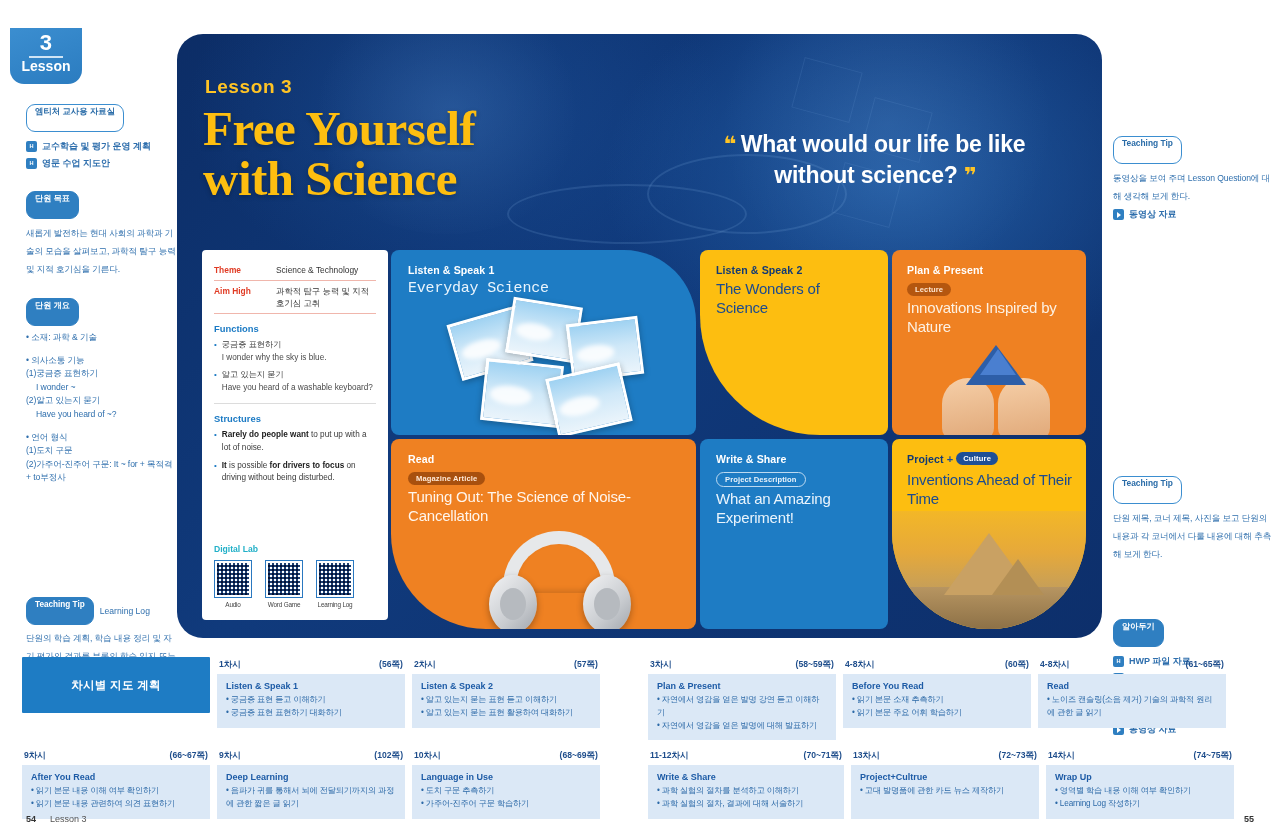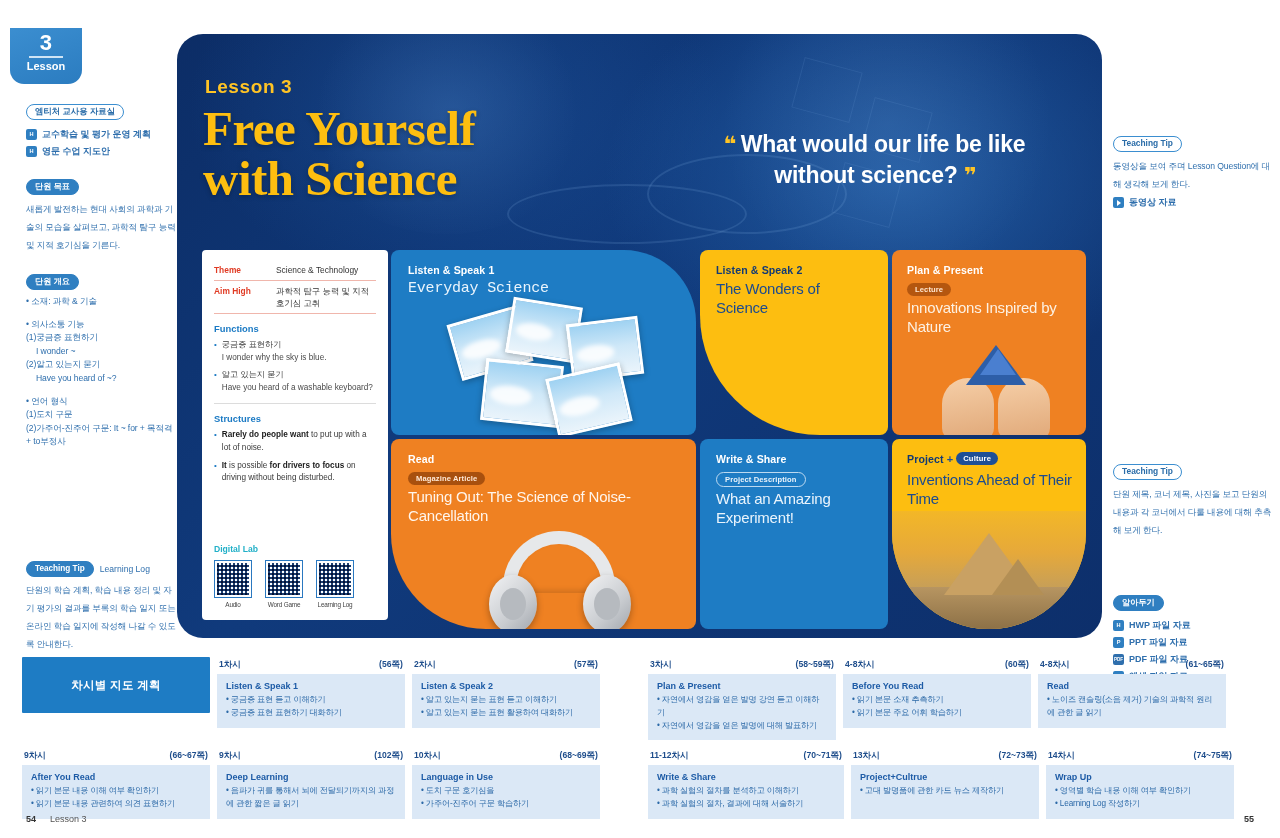--- a/index.html
+++ b/index.html
@@ -16,32 +16,32 @@
   #lesson-tab {
     position: absolute; left: 10px; top: 28px;
     width: 72px; height: 56px;
     background: linear-gradient(160deg,#3b8ed0 0%, #2b7cc0 100%);
     border-radius: 0 0 14px 14px;
     color: #fff; text-align: center;
     padding-top: 3px;
   }
   #lesson-tab .num { font-size: 22px; font-weight: bold; line-height: 24px; letter-spacing:.5px;}
   #lesson-tab .rule { width: 34px; height: 1.5px; background:#cfe4f5; margin: 1px auto 2px; }
-  #lesson-tab .lbl { font-size: 11px; font-weight: bold; line-height: 13px;}
+  #lesson-tab .lbl { font-size: 14px; font-weight: bold; line-height: 13px;}
 
   
   .side-col { position: absolute; color:#2f6fad; }
   #left-col  { left: 26px;  top: 100px; width: 150px; }
   #right-col { left: 1113px; top: 132px; width: 160px; }
 
   .pill {
     display: inline-block;
     border: 1.1px solid #3b8ed0;
     border-radius: 9px;
-    padding: 1px 8px 2px;
+    padding: 1px 8px 14px;
     font-size: 8.4px; font-weight: bold;
     color: #2a6ca8; background:#fff;
     line-height: 11px;
     margin-bottom: 5px;
   }
   .pill.solid {
     background: #2f7fc1; color:#fff; border-color:#2f7fc1;
     border-radius: 9px;
     font-size: 8.2px;
   }
@@ -645,21 +645,21 @@
           <div class="cl">• 음파가 귀를 통해서 뇌에 전달되기까지의 과정에 관한 짧은 글 읽기</div>
         </div>
       </div>
       <div class="pcell" style="width:188px;">
         <div class="chd">
           <span>10차시</span>
           <span>(68~69쪽)</span>
         </div>
         <div class="cbody">
           <div class="ct">Language in Use</div>
-          <div class="cl">• 도치 구문 호기심을</div>
+          <div class="cl">• 도치 구문 추측하기</div>
           <div class="cl">• 가주어-진주어 구문 학습하기</div>
         </div>
       </div>
       <div style="width:34px;"></div>
       <div class="pcell" style="width:196px;">
         <div class="chd">
           <span>11-12차시</span>
           <span>(70~71쪽)</span>
         </div>
         <div class="cbody">

